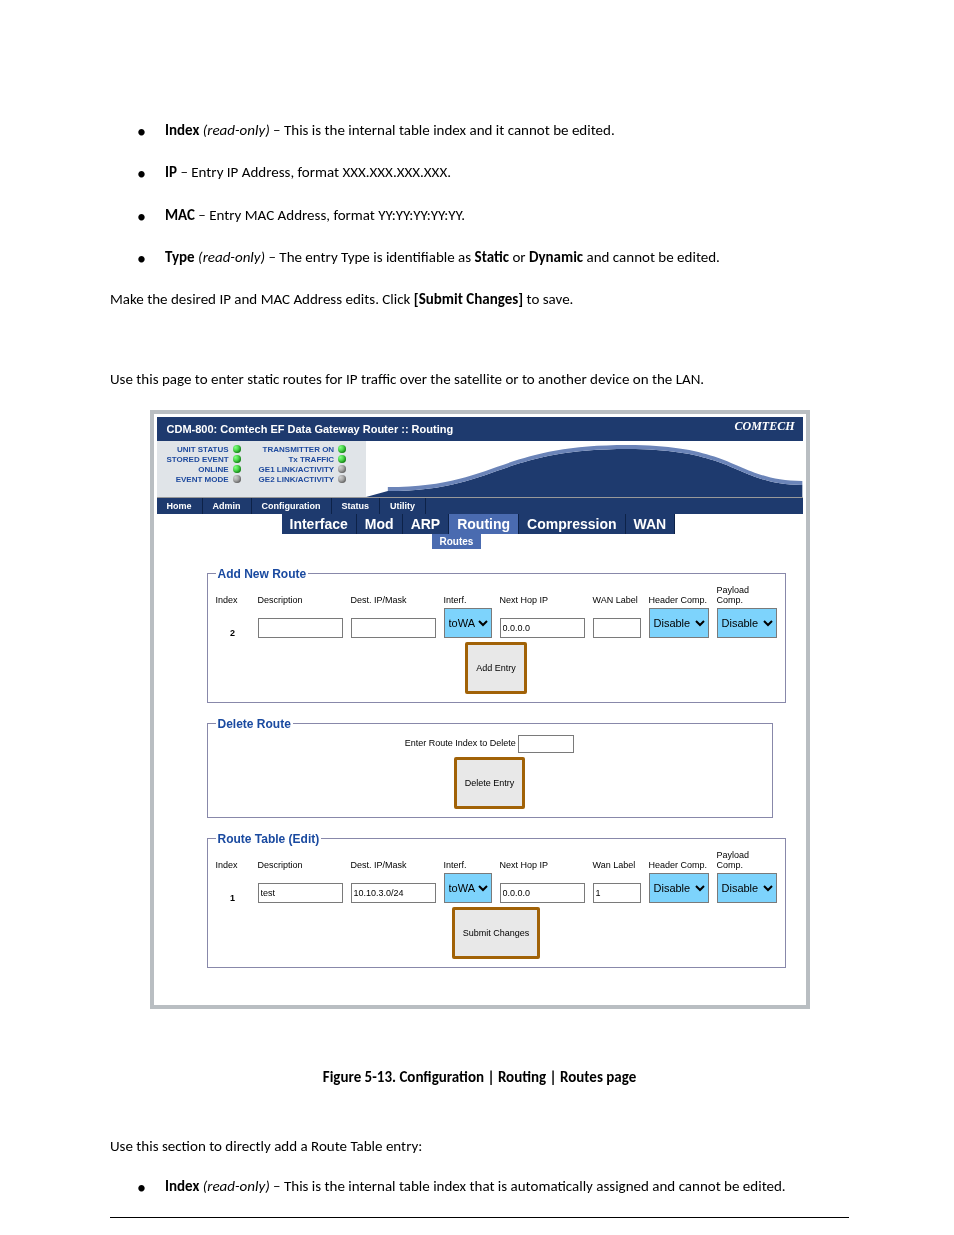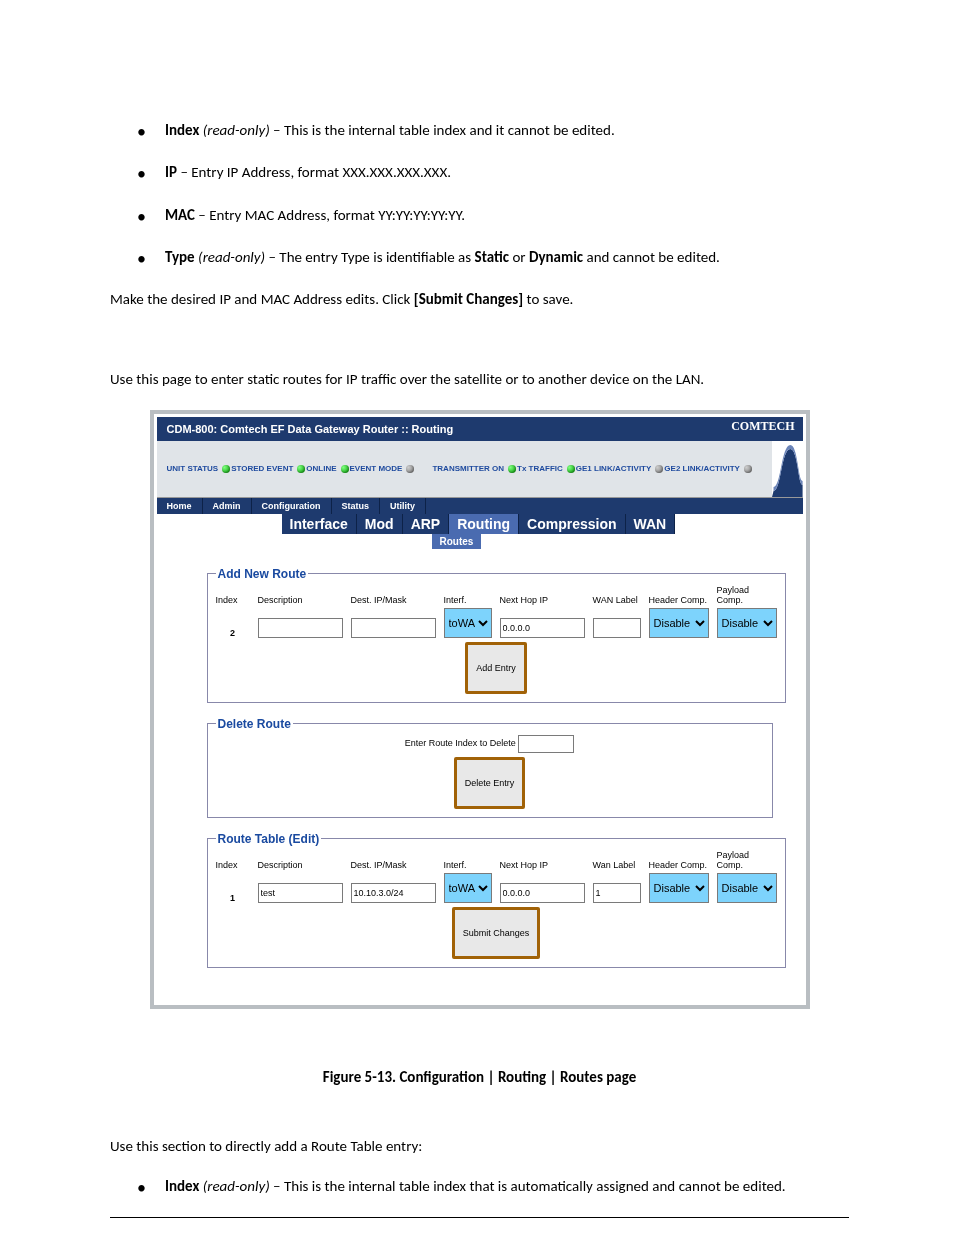--- a/index.html
+++ b/index.html
@@ -62,35 +62,36 @@
     padding: 6px 10px;
     font-weight: bold;
     font-size: 11px;
     position: relative;
   }
   .router-logo {
     position: absolute;
     right: 8px;
     top: 2px;
     color: #fff;
+    font-style: italic;
     font-size: 12px;
     font-family: Georgia, serif;
   }
   .router-banner {
     background: #e0e4e8;
     display: flex;
     height: 56px;
     border-bottom: 1px solid #999;
   }
   .led-panel {
     padding: 4px 10px 4px 10px;
     display: flex;
     gap: 18px;
   }
-  .led-col { display: flex; flex-direction: row; gap: 1px; }
+  .led-col { display: flex; flex-direction: column; gap: 1px; }
   .led-row {
     display: flex;
     align-items: center;
     justify-content: flex-end;
     gap: 4px;
     font-size: 8px;
     color: #1e4a9e;
     font-weight: bold;
     white-space: nowrap;
   }

